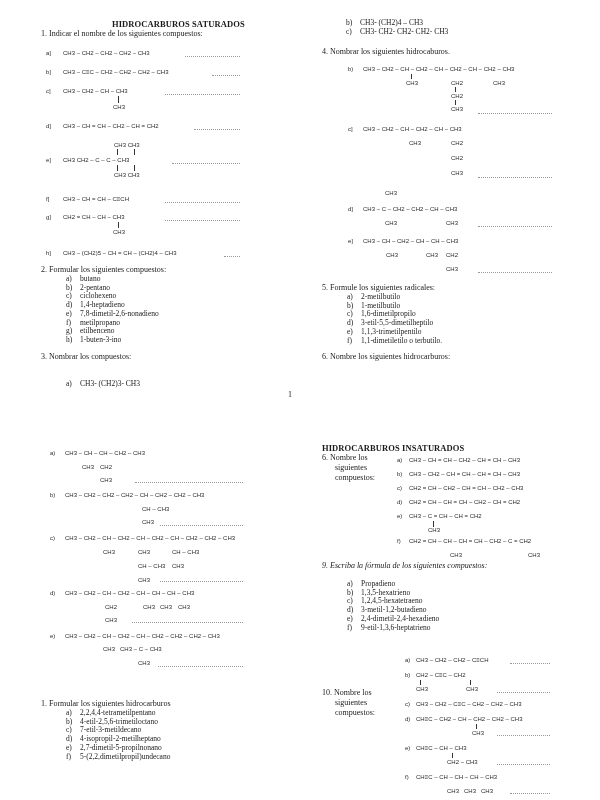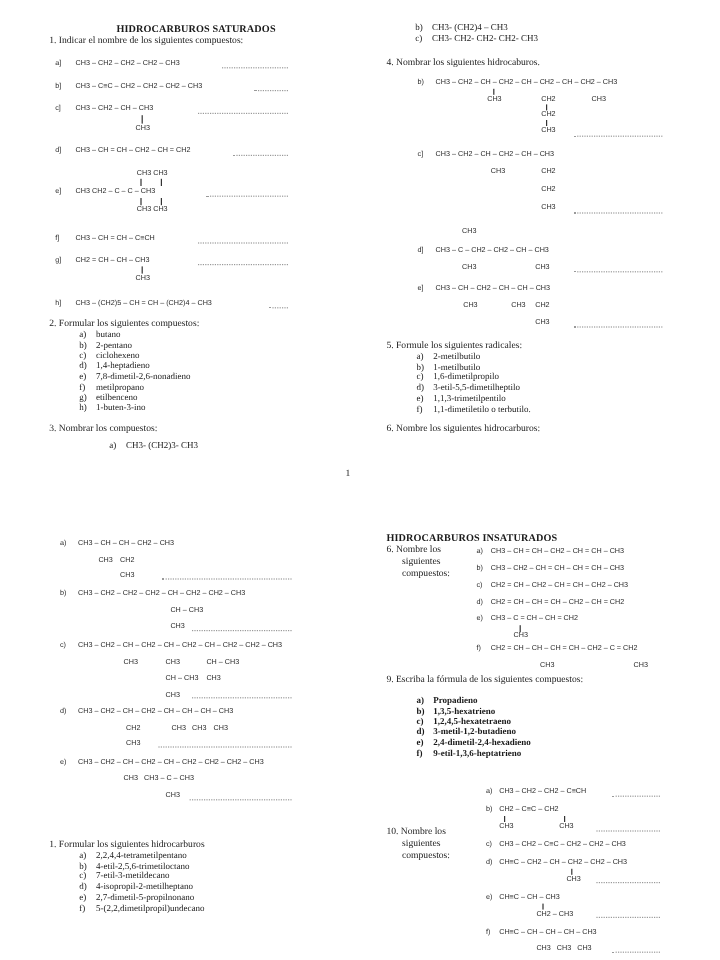--- a/index.html
+++ b/index.html
@@ -14,21 +14,21 @@
   .list { position:absolute; }
   .list div { font-size:7.5px; line-height:8.7px; white-space:nowrap; }
   .list .k { display:inline-block; width:14px; }
   .bond { position:absolute; width:0; border-left:1px solid #333; }
 </style>
 </head>
 <body>
 
 <div>
 
-  <div class="abs h" style="left:97px;top:19px;">HIDROCARBUROS SATURADOS</div>
+  <div class="abs h" style="left:112px;top:19px;">HIDROCARBUROS SATURADOS</div>
   <div class="abs t" style="left:41px;top:29px;">1.  Indicar el nombre de los siguientes compuestos:</div>
 
   <div class="abs lbl" style="left:46px;top:50px;">a]</div>
   <div class="abs f" style="left:63px;top:50px;">CH3 – CH2 – CH2 – CH2 – CH3</div>
   <div class="dots" style="left:185px;top:56px;width:55px;"></div>
 
   <div class="abs lbl" style="left:46px;top:69px;">b]</div>
   <div class="abs f" style="left:63px;top:69px;">CH3 – C≡C – CH2 – CH2 – CH2 – CH3</div>
   <div class="dots" style="left:212px;top:75px;width:28px;"></div>
 
@@ -72,21 +72,21 @@
     <div><span class="k">b)</span><span>2-pentano</span></div>
     <div><span class="k">c)</span><span>ciclohexeno</span></div>
     <div><span class="k">d)</span><span>1,4-heptadieno</span></div>
     <div><span class="k">e)</span><span>7,8-dimetil-2,6-nonadieno</span></div>
     <div><span class="k">f)</span><span>metilpropano</span></div>
     <div><span class="k">g)</span><span>etilbenceno</span></div>
     <div><span class="k">h)</span><span>1-buten-3-ino</span></div>
   </div>
 
   <div class="abs t" style="left:41px;top:352px;">3.  Nombrar los compuestos:</div>
-  <div class="list" style="left:66px;top:367px;margin-left:25px;">
+  <div class="list" style="left:66px;top:380px;">
     <div><span class="k">a)</span><span>CH3- (CH2)3- CH3</span></div>
   </div>
   <div class="list" style="left:346px;top:19px;">
     <div><span class="k">b)</span><span>CH3- (CH2)4 – CH3</span></div>
     <div><span class="k">c)</span><span>CH3- CH2- CH2- CH2- CH3</span></div>
   </div>
 
   <div class="abs t" style="left:322px;top:47px;">4.  Nombrar los siguientes hidrocaburos.</div>
 
   <div class="abs lbl" style="left:348px;top:66px;">b)</div>
@@ -206,22 +206,22 @@
   <div class="abs f" style="left:409px;top:499px;">CH2 = CH – CH = CH – CH2 – CH = CH2</div>
   <div class="abs lbl" style="left:397px;top:513px;">e)</div>
   <div class="abs f" style="left:409px;top:513px;">CH3 – C = CH – CH = CH2</div>
   <div class="bond" style="left:433px;top:521px;height:6px;"></div>
   <div class="abs f" style="left:428px;top:527px;">CH3</div>
   <div class="abs lbl" style="left:397px;top:538px;">f)</div>
   <div class="abs f" style="left:409px;top:538px;">CH2 = CH – CH – CH = CH – CH2 – C = CH2</div>
   <div class="abs f" style="left:450px;top:552px;">CH3</div>
   <div class="abs f" style="left:528px;top:552px;">CH3</div>
 
-  <div class="abs t" style="left:322px;top:561px;">9.  Escriba la fórmula de los siguientes compuestos:</div>
-  <div class="list" style="left:347px;top:580px;font-weight:bold;">
+  <div class="abs t" style="left:322px;top:561px;font-style:italic;">9.  Escriba la fórmula de los siguientes compuestos:</div>
+  <div class="list" style="left:347px;top:580px;">
     <div><span class="k">a)</span><span>Propadieno</span></div>
     <div><span class="k">b)</span><span>1,3,5-hexatrieno</span></div>
     <div><span class="k">c)</span><span>1,2,4,5-hexatetraeno</span></div>
     <div><span class="k">d)</span><span>3-metil-1,2-butadieno</span></div>
     <div><span class="k">e)</span><span>2,4-dimetil-2,4-hexadieno</span></div>
     <div><span class="k">f)</span><span>9-etil-1,3,6-heptatrieno</span></div>
   </div>
 
   <div class="abs t" style="left:322px;top:652px;line-height:10px;margin-top:36px;">
     <div>10. Nombre los</div>

